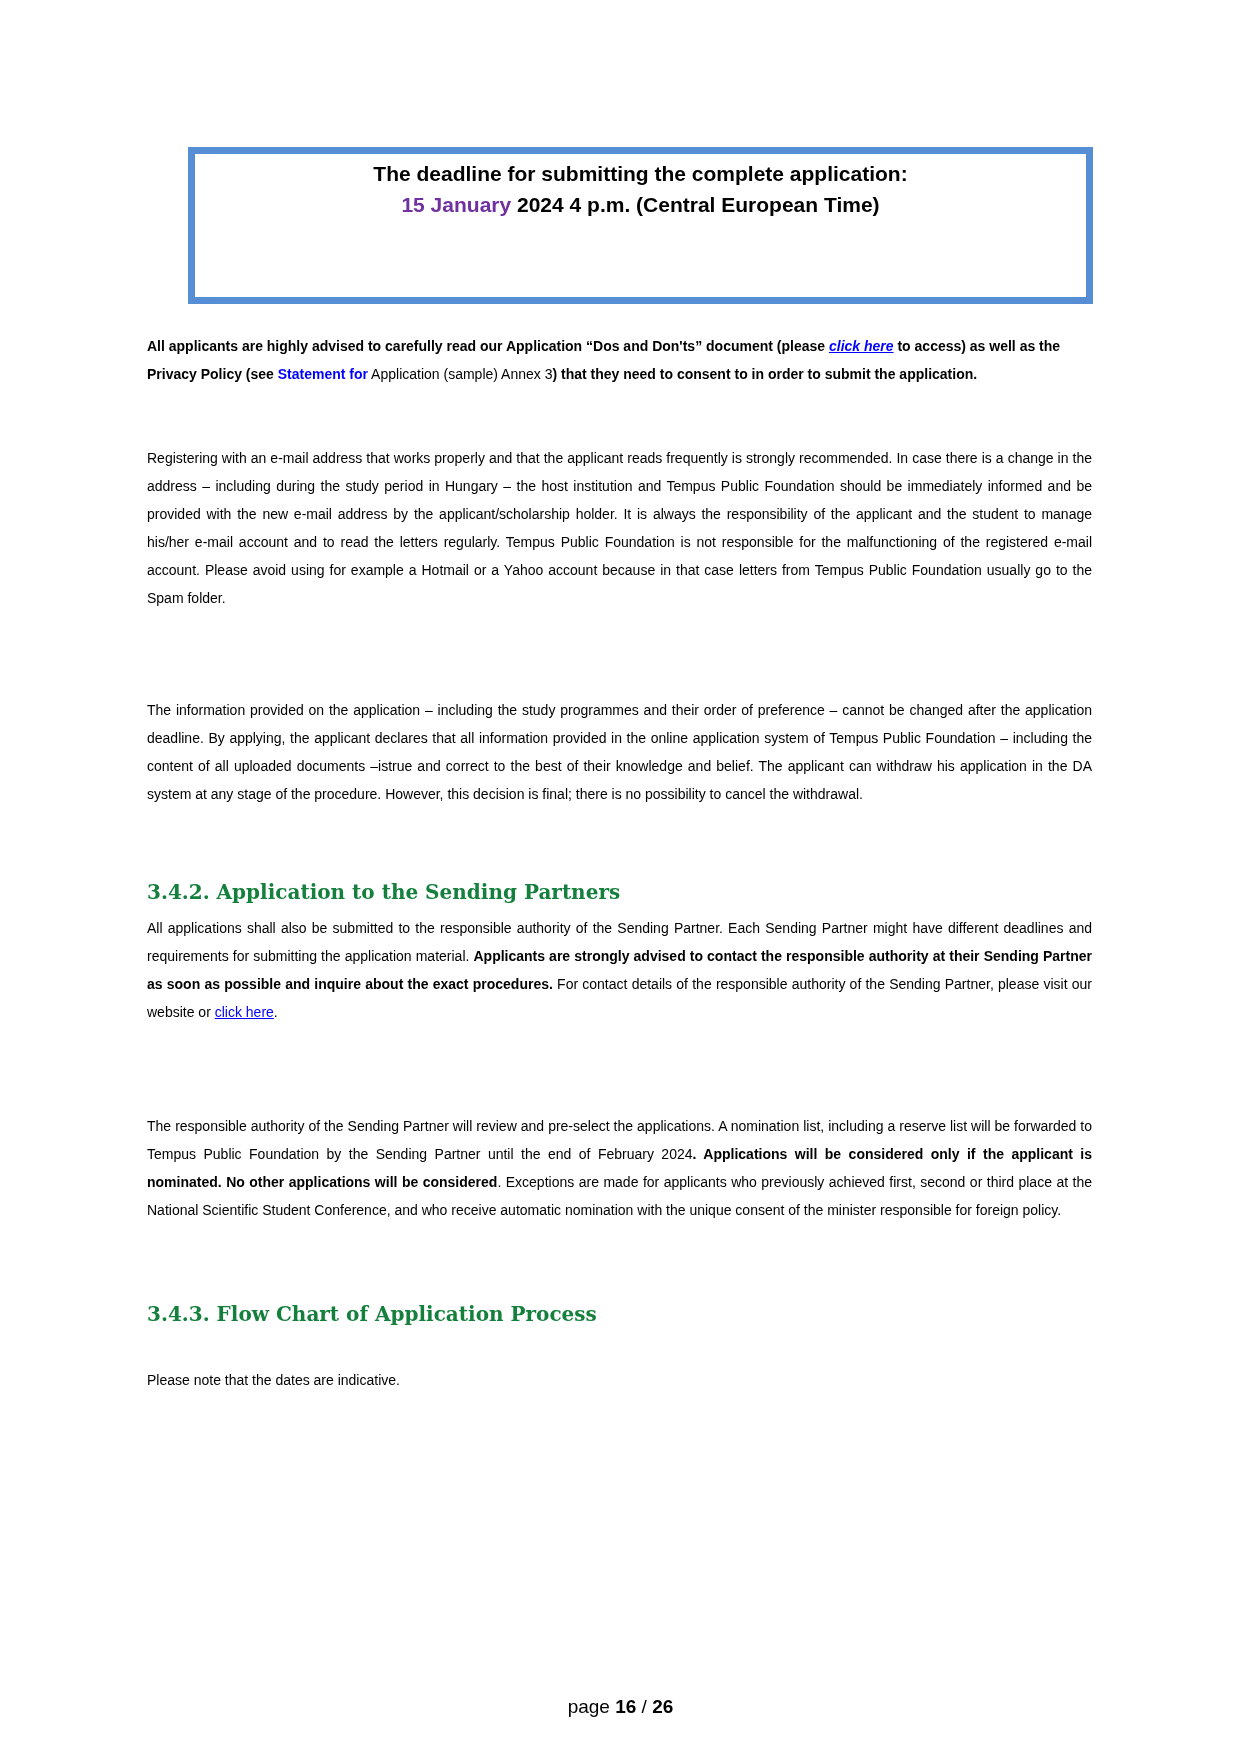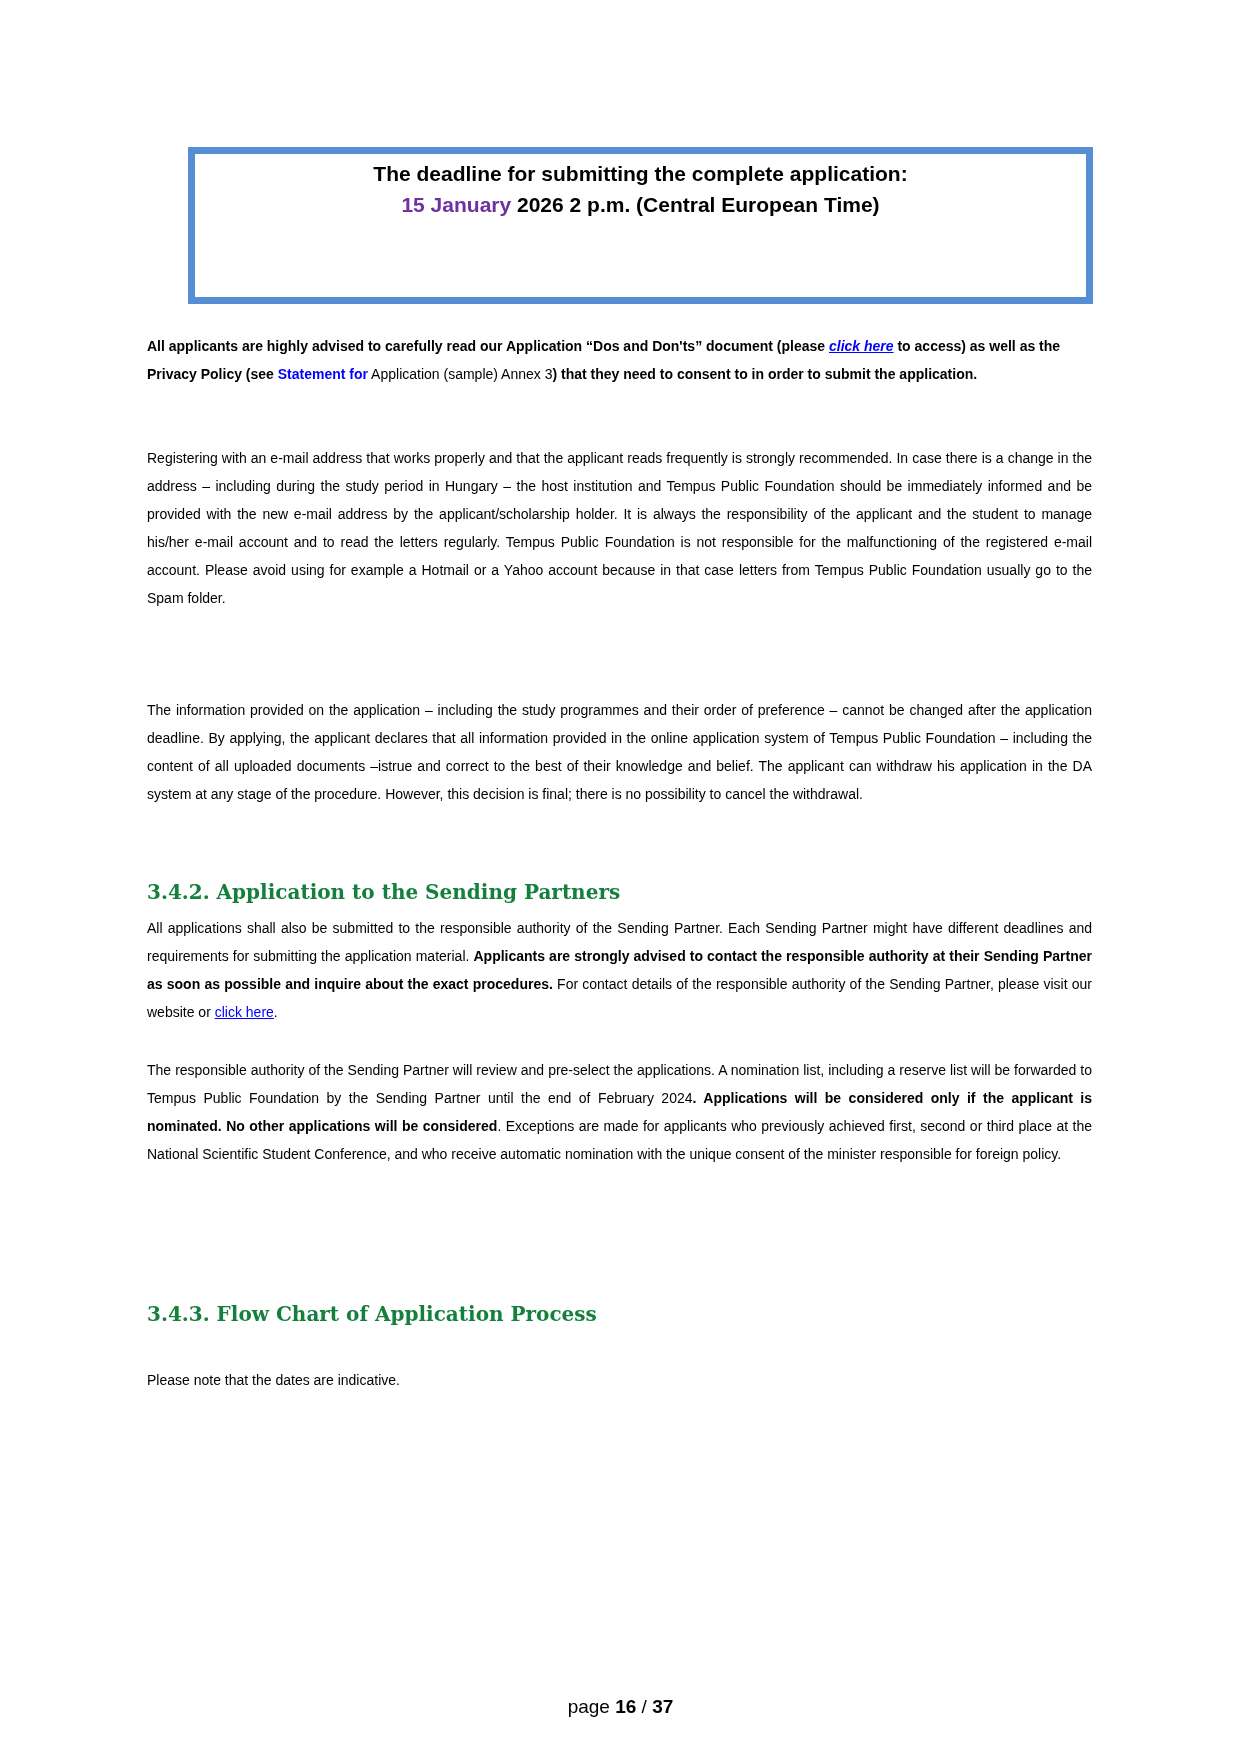--- a/index.html
+++ b/index.html
@@ -24,46 +24,46 @@
   .ilink { color: #0000FF; font-style: italic; font-weight: bold; text-decoration: underline; }
   .ulink { color: #0000FF; text-decoration: underline; }
 
   .p-intro { top: 332px; }
   .p-email { top: 444px; }
   .p-info { top: 696px; }
   .h { position: absolute; left: 147px; font-family: "DejaVu Serif", serif; font-weight: bold;
        color: #15803d; font-size: 20px; }
   .h-342 { top: 880px; }
   .p-send { top: 914px; }
-  .p-resp { top: 1056px; }
+  .p-resp { top: 1112px; }
   .h-343 { top: 1302px; }
   .p-note { top: 1366px; }
 
   .footer { position: absolute; top: 1696px; left: 0; width: 1241px; text-align: center; font-size: 19px; }
 </style>
 </head>
 <body>
 
 <div class="page">
 
   <div class="deadline-box">
     <div class="line l1">The deadline for submitting the complete application:</div>
-    <div class="line l2"><span class="purple">15 January</span><span> 2026 2 p.m. (Central European Time)</span></div>
+    <div class="line l2"><span class="purple">15 January</span><span> 2024 4 p.m. (Central European Time)</span></div>
   </div>
 
   <div class="text p-intro b"><span>All applicants are highly advised to carefully read our Application “Dos and Don'ts” document (please </span><span class="ilink">click here</span><span> to access) as well as the Privacy Policy (see </span><span class="blue">Statement for</span><span style="font-weight:normal"> Application (sample) Annex 3</span><span>) that they need to consent to in order to submit the application.</span></div>
 
   <div class="text justify p-email">Registering with an e-mail address that works properly and that the applicant reads frequently is strongly recommended. In case there is a change in the address – including during the study period in Hungary – the host institution and Tempus Public Foundation should be immediately informed and be provided with the new e-mail address by the applicant/scholarship holder. It is always the responsibility of the applicant and the student to manage his/her e-mail account and to read the letters regularly. Tempus Public Foundation is not responsible for the malfunctioning of the registered e-mail account. Please avoid using for example a Hotmail or a Yahoo account because in that case letters from Tempus Public Foundation usually go to the Spam folder.</div>
 
   <div class="text justify p-info">The information provided on the application – including the study programmes and their order of preference – cannot be changed after the application deadline. By applying, the applicant declares that all information provided in the online application system of Tempus Public Foundation – including the content of all uploaded documents –istrue and correct to the best of their knowledge and belief. The applicant can withdraw his application in the DA system at any stage of the procedure. However, this decision is final; there is no possibility to cancel the withdrawal.</div>
 
   <div class="h h-342">3.4.2. Application to the Sending Partners</div>
 
   <div class="text justify p-send"><span>All applications shall also be submitted to the responsible authority of the Sending Partner. Each Sending Partner might have different deadlines and requirements for submitting the application material. </span><span class="b">Applicants are strongly advised to contact the responsible authority at their Sending Partner as soon as possible and inquire about the exact procedures.</span><span> For contact details of the responsible authority of the Sending Partner, please visit our website or </span><span class="ulink">click here</span><span>.</span></div>
 
   <div class="text justify p-resp"><span>The responsible authority of the Sending Partner will review and pre-select the applications. A nomination list, including a reserve list will be forwarded to Tempus Public Foundation by the Sending Partner until the end of February 2024</span><span class="b">. Applications will be considered only if the applicant is nominated. No other applications will be considered</span><span>. Exceptions are made for applicants who previously achieved first, second or third place at the National Scientific Student Conference, and who receive automatic nomination with the unique consent of the minister responsible for foreign policy.</span></div>
 
   <div class="h h-343">3.4.3. Flow Chart of Application Process</div>
 
   <div class="text p-note">Please note that the dates are indicative.</div>
 
-  <div class="footer"><span>page </span><span class="b">16</span><span> / </span><span class="b">37</span></div>
+  <div class="footer"><span>page </span><span class="b">16</span><span> / </span><span class="b">26</span></div>
 </div>
 
 </body></html>

